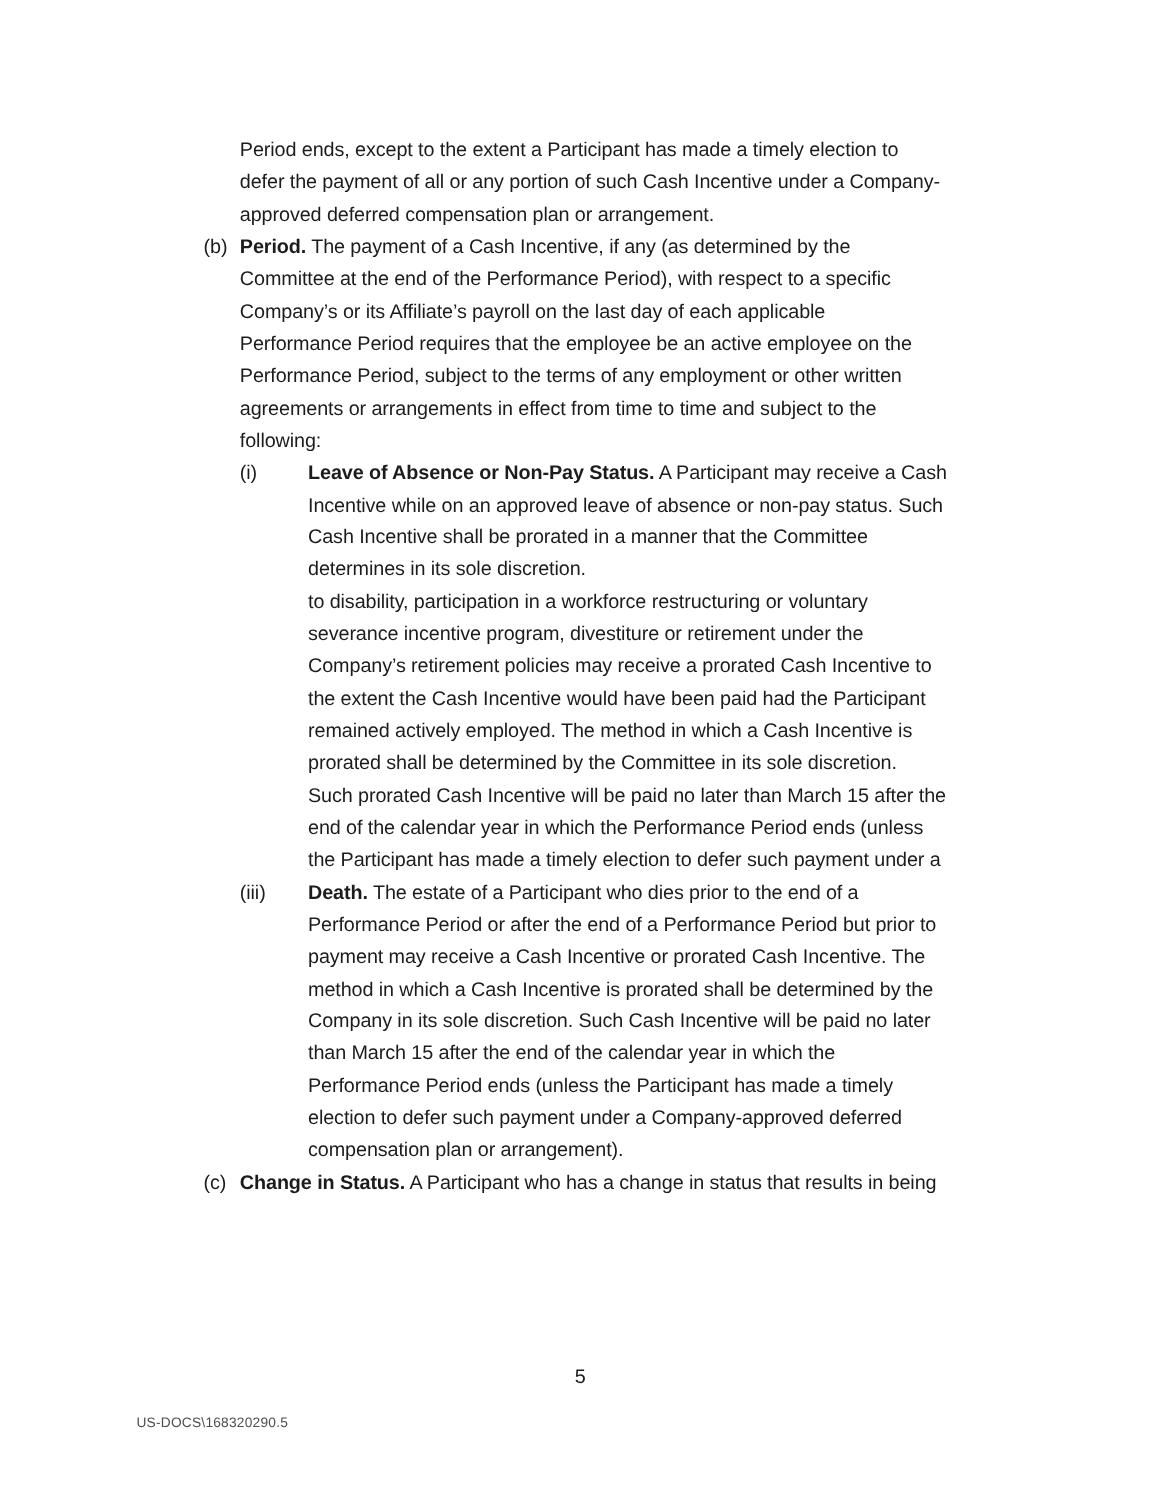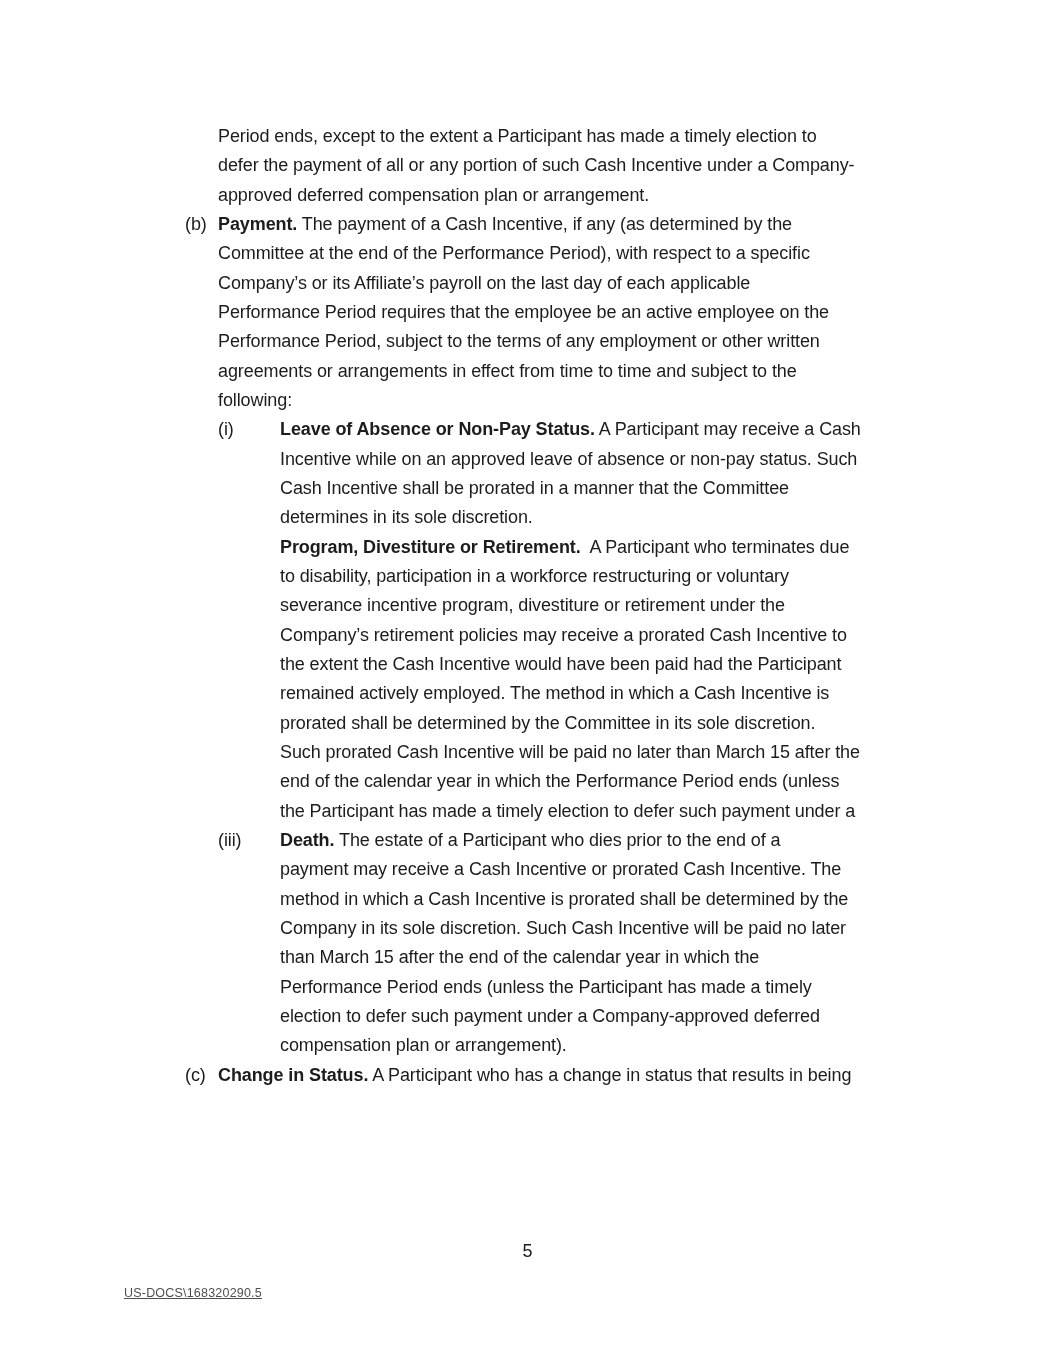--- a/index.html
+++ b/index.html
@@ -16,53 +16,53 @@
   .mk { position:absolute; top:0; }
   .mk1 { left:-33px; }
   .mk2 { left:0; }
   .b { font-weight:bold; }
   .pageno {
     position:absolute; top:1237px; left:0; width:1055px; text-align:center;
     font-size:18px; line-height:29.34px; color:#1c1c1c;
   }
   .footer {
     position:absolute; left:124px; top:1286px; font-size:12.5px;
-    color:#4f4f4f; letter-spacing:0.2px;text-decoration:underline;
+    color:#4f4f4f; letter-spacing:0.2px;
   }
 </style>
 </head>
 <body>
 
 <div class="page">
   <div class="content">
     <div class="ln i1"><span>Period ends, except to the extent a Participant has made a timely election to</span></div>
     <div class="ln i1"><span>defer the payment of all or any portion of such Cash Incentive under a Company-</span></div>
     <div class="ln i1"><span>approved deferred compensation plan or arrangement.</span></div>
-    <div class="ln i1"><span class="mk mk1">(b)</span><span class="b">Payment.</span><span> The payment of a Cash Incentive, if any (as determined by the</span></div>
+    <div class="ln i1"><span class="mk mk1">(b)</span><span class="b">Period.</span><span> The payment of a Cash Incentive, if any (as determined by the</span></div>
     <div class="ln i1"><span>Committee at the end of the Performance Period), with respect to a specific</span></div>
     <div class="ln i1"><span>Company’s or its Affiliate’s payroll on the last day of each applicable</span></div>
     <div class="ln i1"><span>Performance Period requires that the employee be an active employee on the</span></div>
     <div class="ln i1"><span>Performance Period, subject to the terms of any employment or other written</span></div>
     <div class="ln i1"><span>agreements or arrangements in effect from time to time and subject to the</span></div>
     <div class="ln i1"><span>following:</span></div>
     <div class="ln i2"><span class="mk mk2">(i)</span><span class="b">Leave of Absence or Non-Pay Status.</span><span> A Participant may receive a Cash</span></div>
     <div class="ln i2"><span>Incentive while on an approved leave of absence or non-pay status. Such</span></div>
     <div class="ln i2"><span>Cash Incentive shall be prorated in a manner that the Committee</span></div>
     <div class="ln i2"><span>determines in its sole discretion.</span></div>
-    <div class="ln i2"><span class="b">Program, Divestiture or Retirement.</span><span>  A Participant who terminates due</span></div>
     <div class="ln i2"><span>to disability, participation in a workforce restructuring or voluntary</span></div>
     <div class="ln i2"><span>severance incentive program, divestiture or retirement under the</span></div>
     <div class="ln i2"><span>Company’s retirement policies may receive a prorated Cash Incentive to</span></div>
     <div class="ln i2"><span>the extent the Cash Incentive would have been paid had the Participant</span></div>
     <div class="ln i2"><span>remained actively employed. The method in which a Cash Incentive is</span></div>
     <div class="ln i2"><span>prorated shall be determined by the Committee in its sole discretion.</span></div>
     <div class="ln i2"><span>Such prorated Cash Incentive will be paid no later than March 15 after the</span></div>
     <div class="ln i2"><span>end of the calendar year in which the Performance Period ends (unless</span></div>
     <div class="ln i2"><span>the Participant has made a timely election to defer such payment under a</span></div>
     <div class="ln i2"><span class="mk mk2">(iii)</span><span class="b">Death.</span><span> The estate of a Participant who dies prior to the end of a</span></div>
+    <div class="ln i2"><span>Performance Period or after the end of a Performance Period but prior to</span></div>
     <div class="ln i2"><span>payment may receive a Cash Incentive or prorated Cash Incentive. The</span></div>
     <div class="ln i2"><span>method in which a Cash Incentive is prorated shall be determined by the</span></div>
     <div class="ln i2"><span>Company in its sole discretion. Such Cash Incentive will be paid no later</span></div>
     <div class="ln i2"><span>than March 15 after the end of the calendar year in which the</span></div>
     <div class="ln i2"><span>Performance Period ends (unless the Participant has made a timely</span></div>
     <div class="ln i2"><span>election to defer such payment under a Company-approved deferred</span></div>
     <div class="ln i2"><span>compensation plan or arrangement).</span></div>
     <div class="ln i1"><span class="mk mk1">(c)</span><span class="b">Change in Status.</span><span> A Participant who has a change in status that results in being</span></div>
   </div>
 

